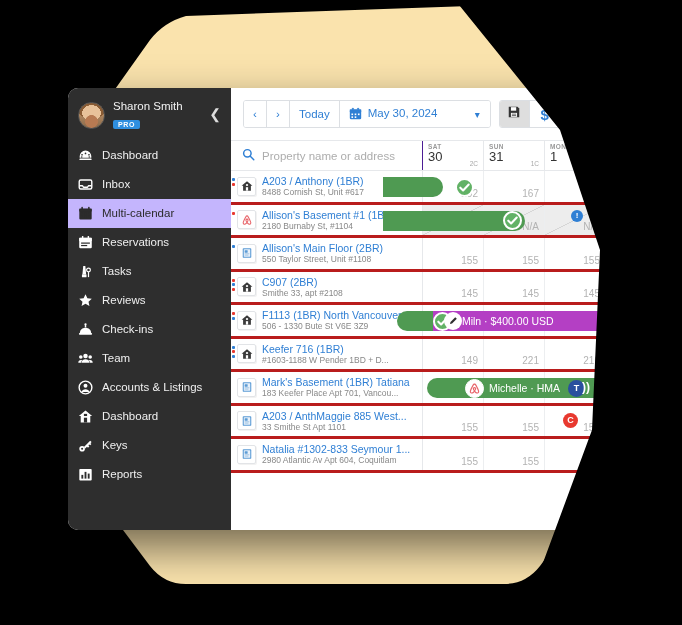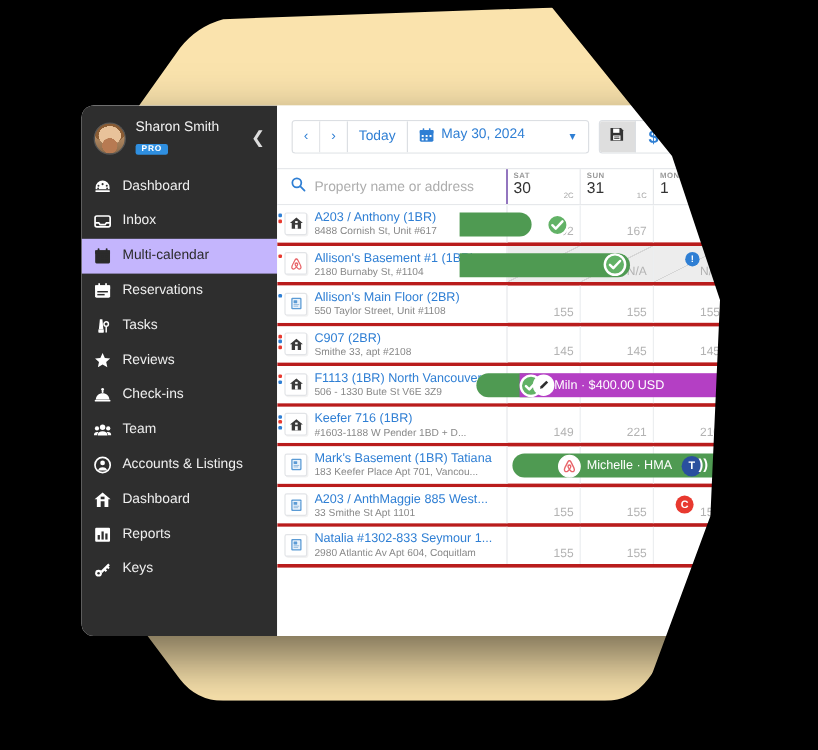--- a/index.html
+++ b/index.html
@@ -353,37 +353,37 @@
                 <path d="M8 1.6L.9 7.5h2v6.9h10.2V7.5h2z" fill="#fff"></path>
                 <rect x="6.3" y="9.3" width="3.4" height="5.1" fill="#2e2e2e"></rect>
                 <rect x="6.3" y="5.2" width="3.4" height="2.3" fill="#2e2e2e"></rect>
               </svg>
             </span>
             <span>Dashboard</span>
           </div>
           <div class="navitem">
             <span class="navicon" style="color: rgb(255, 255, 255);">
               <svg viewBox="0 0 16 16">
+                <circle cx="4.4" cy="11.4" r="3" fill="#fff"></circle>
+                <circle cx="4.4" cy="11.4" r="1.1" fill="#2e2e2e"></circle>
+                <path d="M6.3 9.5L13 2.8l1.5 1.5-1.2 1.2 1 1-1.3 1.3-1-1-1 1 1.1 1.1-1.4 1.4-1.1-1.1-1.9 1.9z" fill="#fff"></path>
+              </svg>
+            </span>
+            <span>Keys</span>
+          </div>
+          <div class="navitem">
+            <span class="navicon" style="color: rgb(255, 255, 255);">
+              <svg viewBox="0 0 16 16">
                 <rect x="1.4" y="2" width="13.2" height="12.4" rx="1" fill="#fff"></rect>
                 <rect x="3.6" y="8.4" width="2" height="4" fill="#2e2e2e"></rect>
                 <rect x="7" y="5.2" width="2" height="7.2" fill="#2e2e2e"></rect>
                 <rect x="10.4" y="7" width="2" height="5.4" fill="#2e2e2e"></rect>
               </svg>
             </span>
             <span>Reports</span>
-          </div>
-          <div class="navitem">
-            <span class="navicon" style="color: rgb(255, 255, 255);">
-              <svg viewBox="0 0 16 16">
-                <circle cx="4.4" cy="11.4" r="3" fill="#fff"></circle>
-                <circle cx="4.4" cy="11.4" r="1.1" fill="#2e2e2e"></circle>
-                <path d="M6.3 9.5L13 2.8l1.5 1.5-1.2 1.2 1 1-1.3 1.3-1-1-1 1 1.1 1.1-1.4 1.4-1.1-1.1-1.9 1.9z" fill="#fff"></path>
-              </svg>
-            </span>
-            <span>Keys</span>
           </div>
         </div>
     </div>
 
     <div id="main">
 
       <div id="toolbar">
         <div class="btngrp">
           <div class="tbtn">‹</div>
           <div class="tbtn">›</div>

